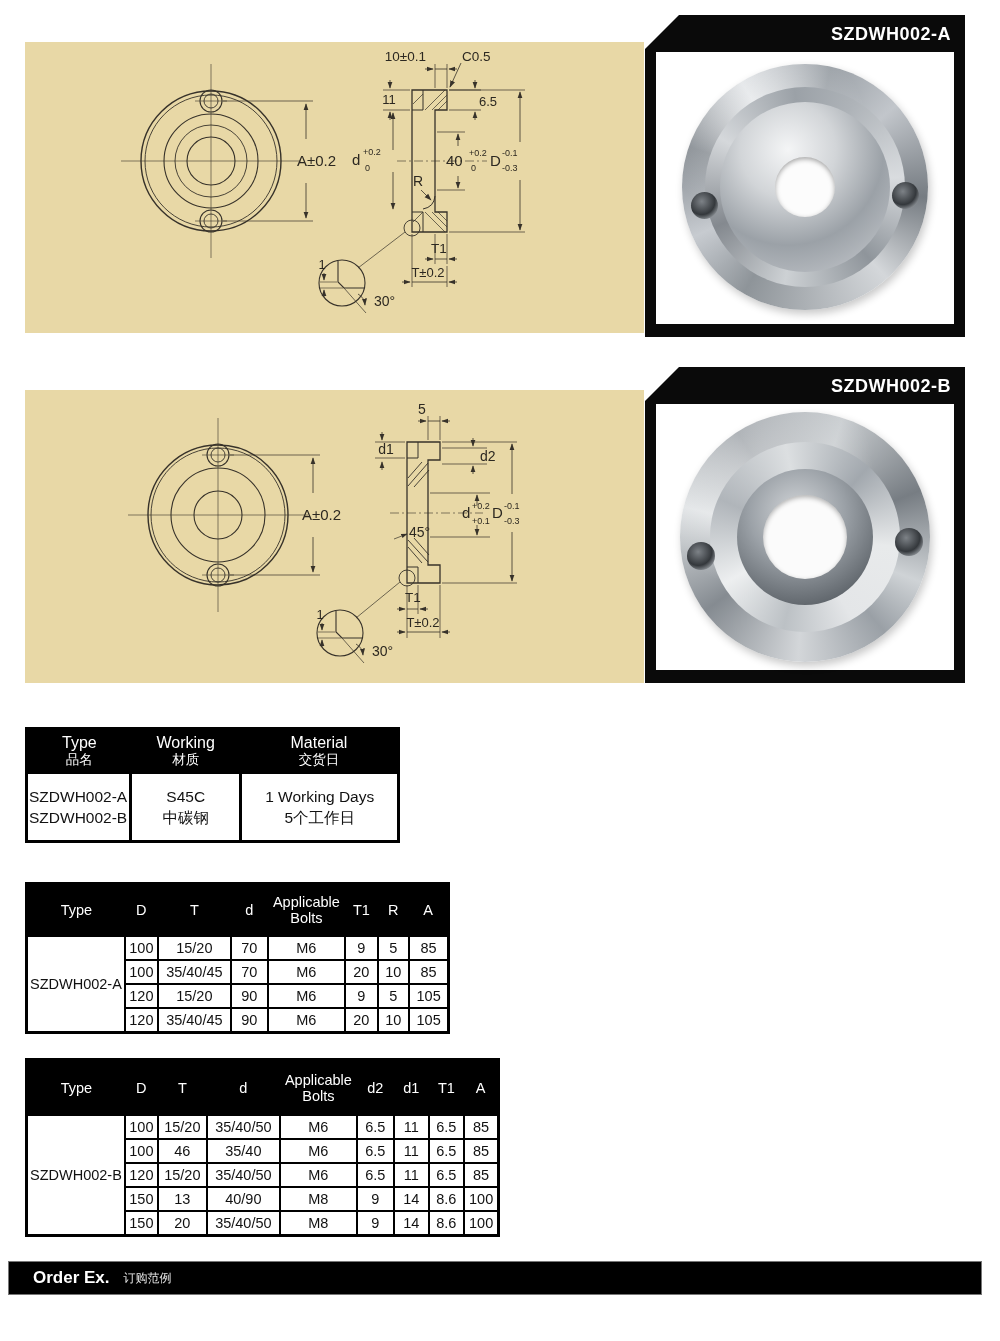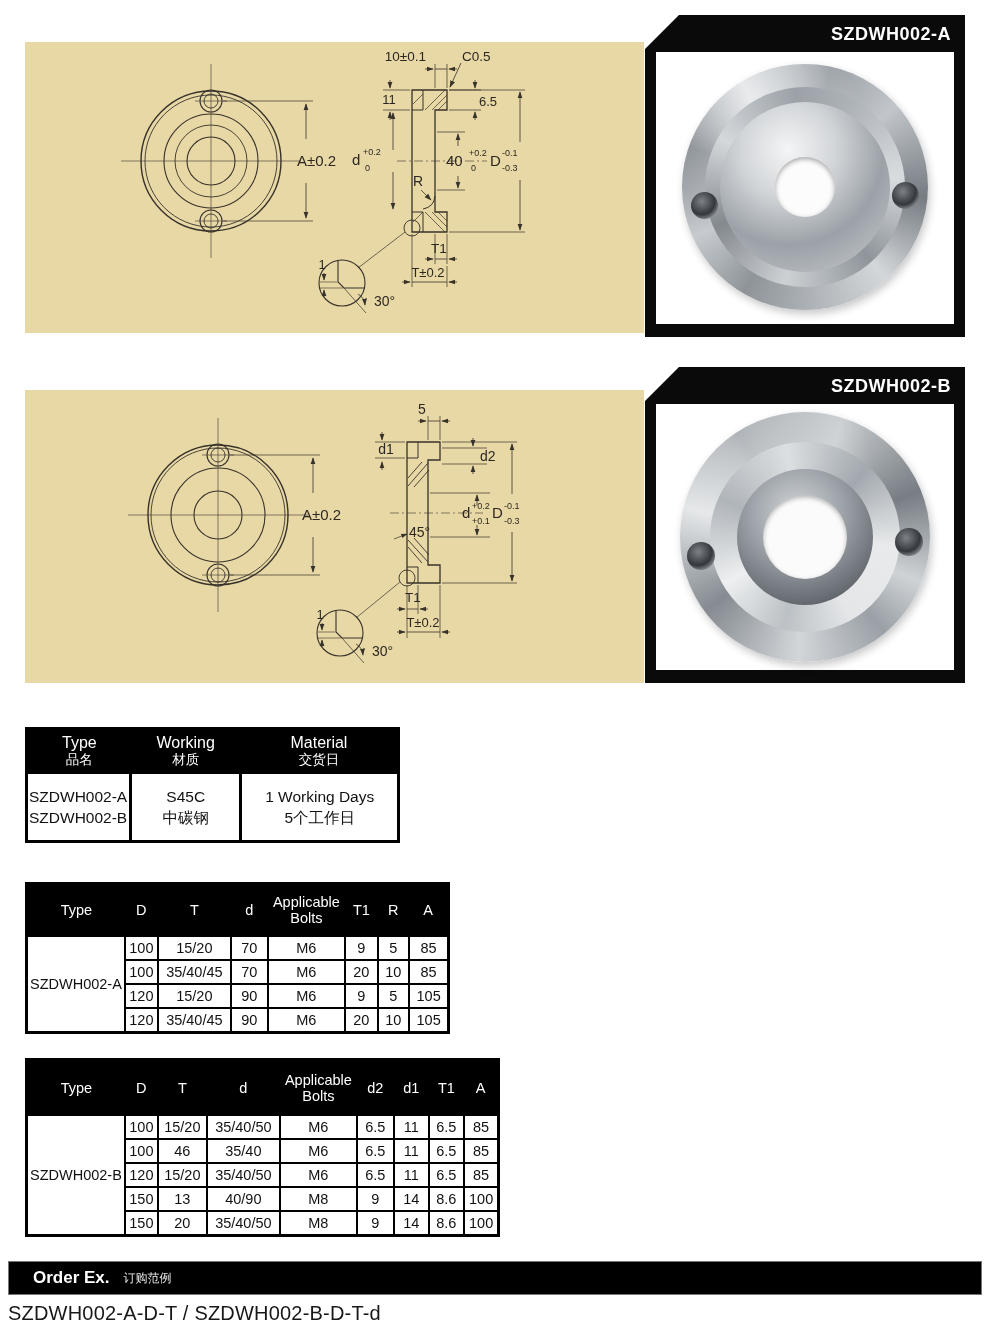--- a/index.html
+++ b/index.html
@@ -496,15 +496,14 @@
           <td>8.6</td>
           <td>100</td>
         </tr>
       </tbody>
   </table>
 
   <div class="order-bar">
     <span class="order-en">Order Ex.</span>
     <span class="order-zh">订购范例</span>
   </div>
-  <div class="order-example">SZDWH002-A-D-T / SZDWH002-B-D-T-d</div>
 
 </div>
 
 </body></html>

